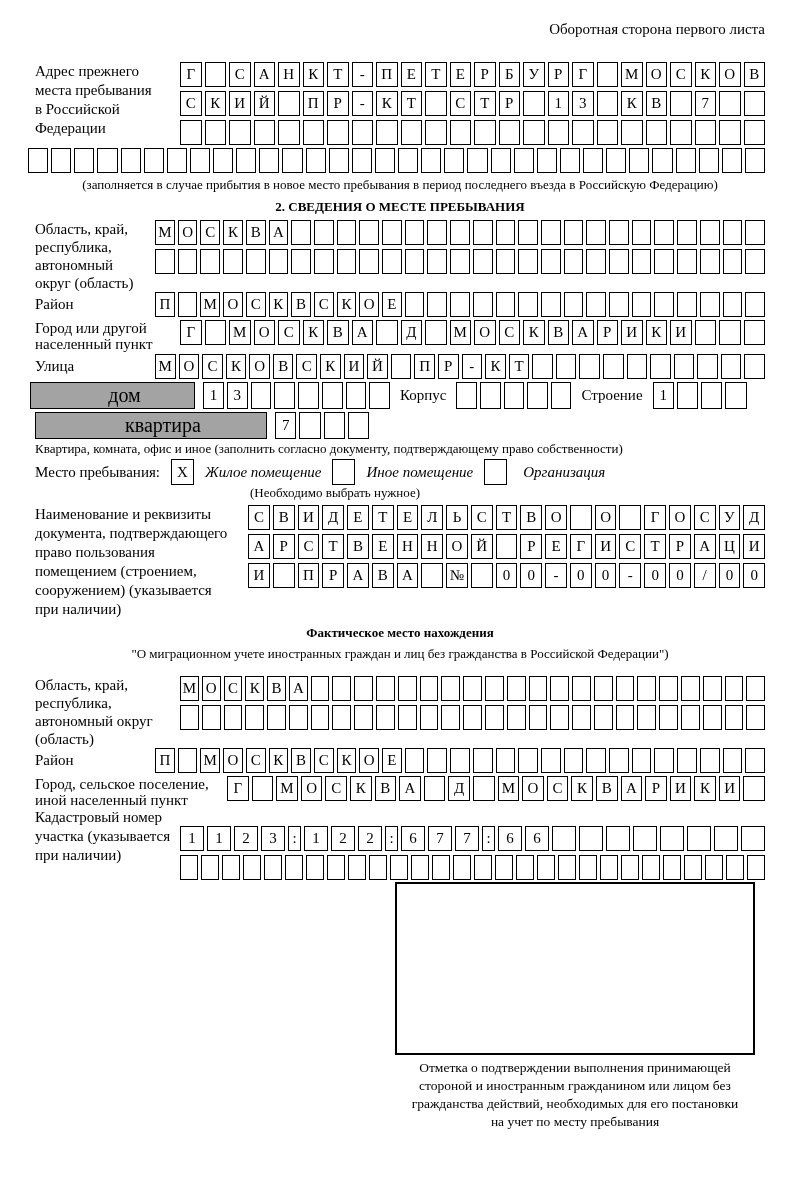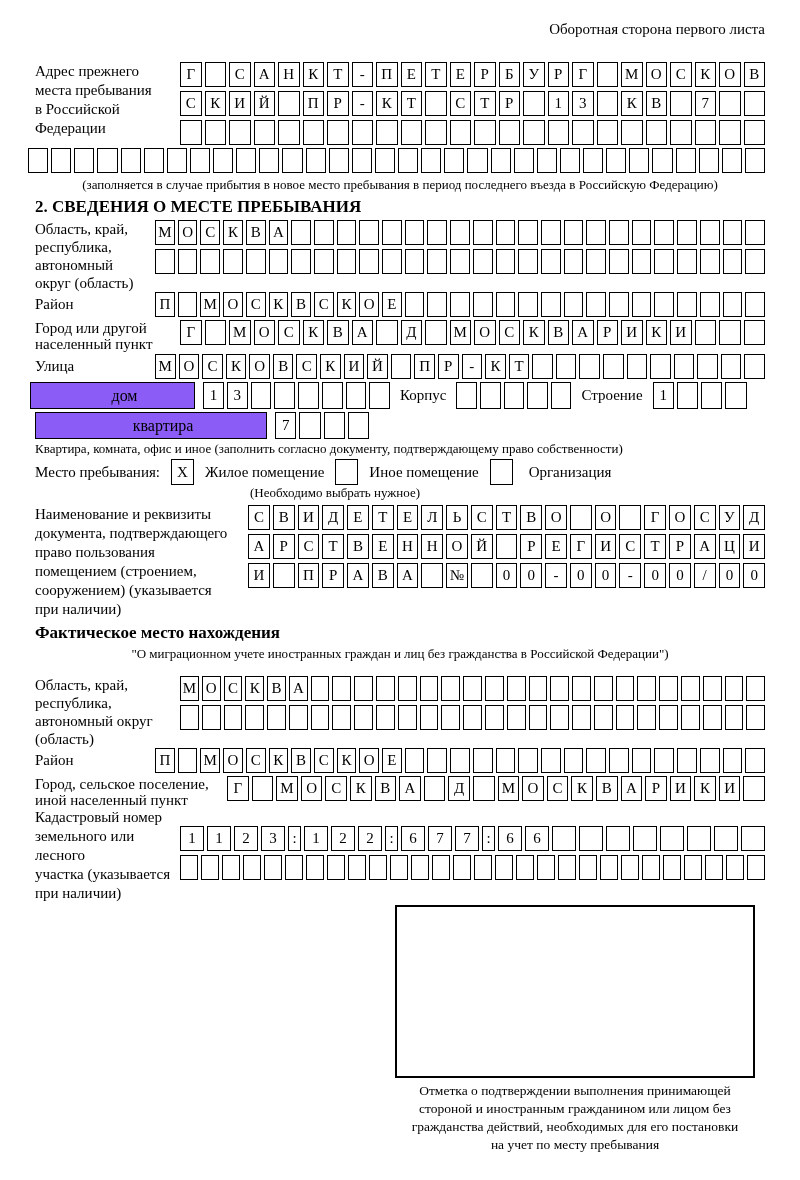--- a/index.html
+++ b/index.html
@@ -19,43 +19,43 @@
 
   .cellrow{display:flex;gap:3px;margin-bottom:4px;}
   .cellrow:last-child{margin-bottom:0;}
   .cell{flex:1 1 0;min-width:0;height:25px;border:1.7px solid #000;box-sizing:border-box;
         display:flex;align-items:center;justify-content:center;
         font-size:15px;line-height:25px;background:#fff;}
   .cell.narrow{flex:0.5 1 0;}
 
   .caption{font-size:13px;line-height:16px;}
   .caption.center{text-align:center;}
-  .sec-title{font-weight:bold;font-size:17px;line-height:19px;margin:4px 0 4px 0;}
+  .sec-title{font-weight:bold;font-size:13px;line-height:19px;text-align:center;margin:4px 0 4px 0;}
 
   .mb3{margin-bottom:3px;align-items:center;} .mt3{margin-top:3px;} .mt4{margin-top:4px;} .mt14{margin-top:14px;}
 
   .fullrow{margin-left:-7px;margin-top:3px;margin-bottom:4px;}
 
   .house-row{display:flex;align-items:center;margin-left:-5px;margin-top:3px;margin-bottom:2px;gap:8px;}
   .widebox{border:1.7px solid #000;height:27px;box-sizing:border-box;display:flex;
-           align-items:center;justify-content:center;font-size:16px;background:#8b5cf6;padding-left:24px;}
+           align-items:center;justify-content:center;font-size:20px;background:#a3a3a3;padding-left:24px;}
   .box-dom{width:165px;}
   .box-kv{width:232px;}
   .smallcells{display:flex;gap:3px;}
   .smallcells .cell{height:27px;}
   .c8{width:187px;} .c5{width:115px;} .c4{width:94px;}
   .inline-label{font-size:15px;white-space:nowrap;padding:0 2px;}
 
   .apt-row{display:flex;align-items:center;margin-top:3px;margin-bottom:2px;gap:8px;}
 
   .stay-row{display:flex;align-items:center;margin-top:2px;font-size:15px;}
   .chk{width:23px;height:26px;border:1.7px solid #000;box-sizing:border-box;display:inline-flex;
        align-items:center;justify-content:center;font-size:15px;background:#fff;}
   .stay-row .chk{margin:0 11px;}
-  .stay-row .opt{white-space:nowrap;}
+  .stay-row .opt{white-space:nowrap;font-style:italic;}
   .sp28{margin-left:28px;} .sp16{margin-left:5px;}
   .stay-note{font-size:13px;line-height:16px;text-align:center;width:600px;}
 
   .doc-block{margin-top:4px;}
   .cad-cells{margin-top:18px;}
 
   .stamp-box{width:360px;height:173px;border:2px solid #000;box-sizing:border-box;
              margin-left:360px;margin-top:2px;background:#fff;}
   .stamp-caption{width:420px;margin-left:330px;margin-top:4px;font-size:13.5px;line-height:18px;text-align:center;}
 </style>
@@ -626,21 +626,20 @@
         <span class="cell">И</span>
         <span class="cell">К</span>
         <span class="cell">И</span>
         <span class="cell"></span>
       </div>
   </div>
 
   <div class="row">
     <div class="label w145">
         <div>Кадастровый номер</div>
-        <div>земельного или лесного</div>
         <div>участка (указывается</div>
         <div>при наличии)</div>
       </div>
     <div class="grow cad-cells">
       <div class="cellrow">
           <span class="cell">1</span>
           <span class="cell">1</span>
           <span class="cell">2</span>
           <span class="cell">3</span>
           <span class="cell narrow">:</span>

